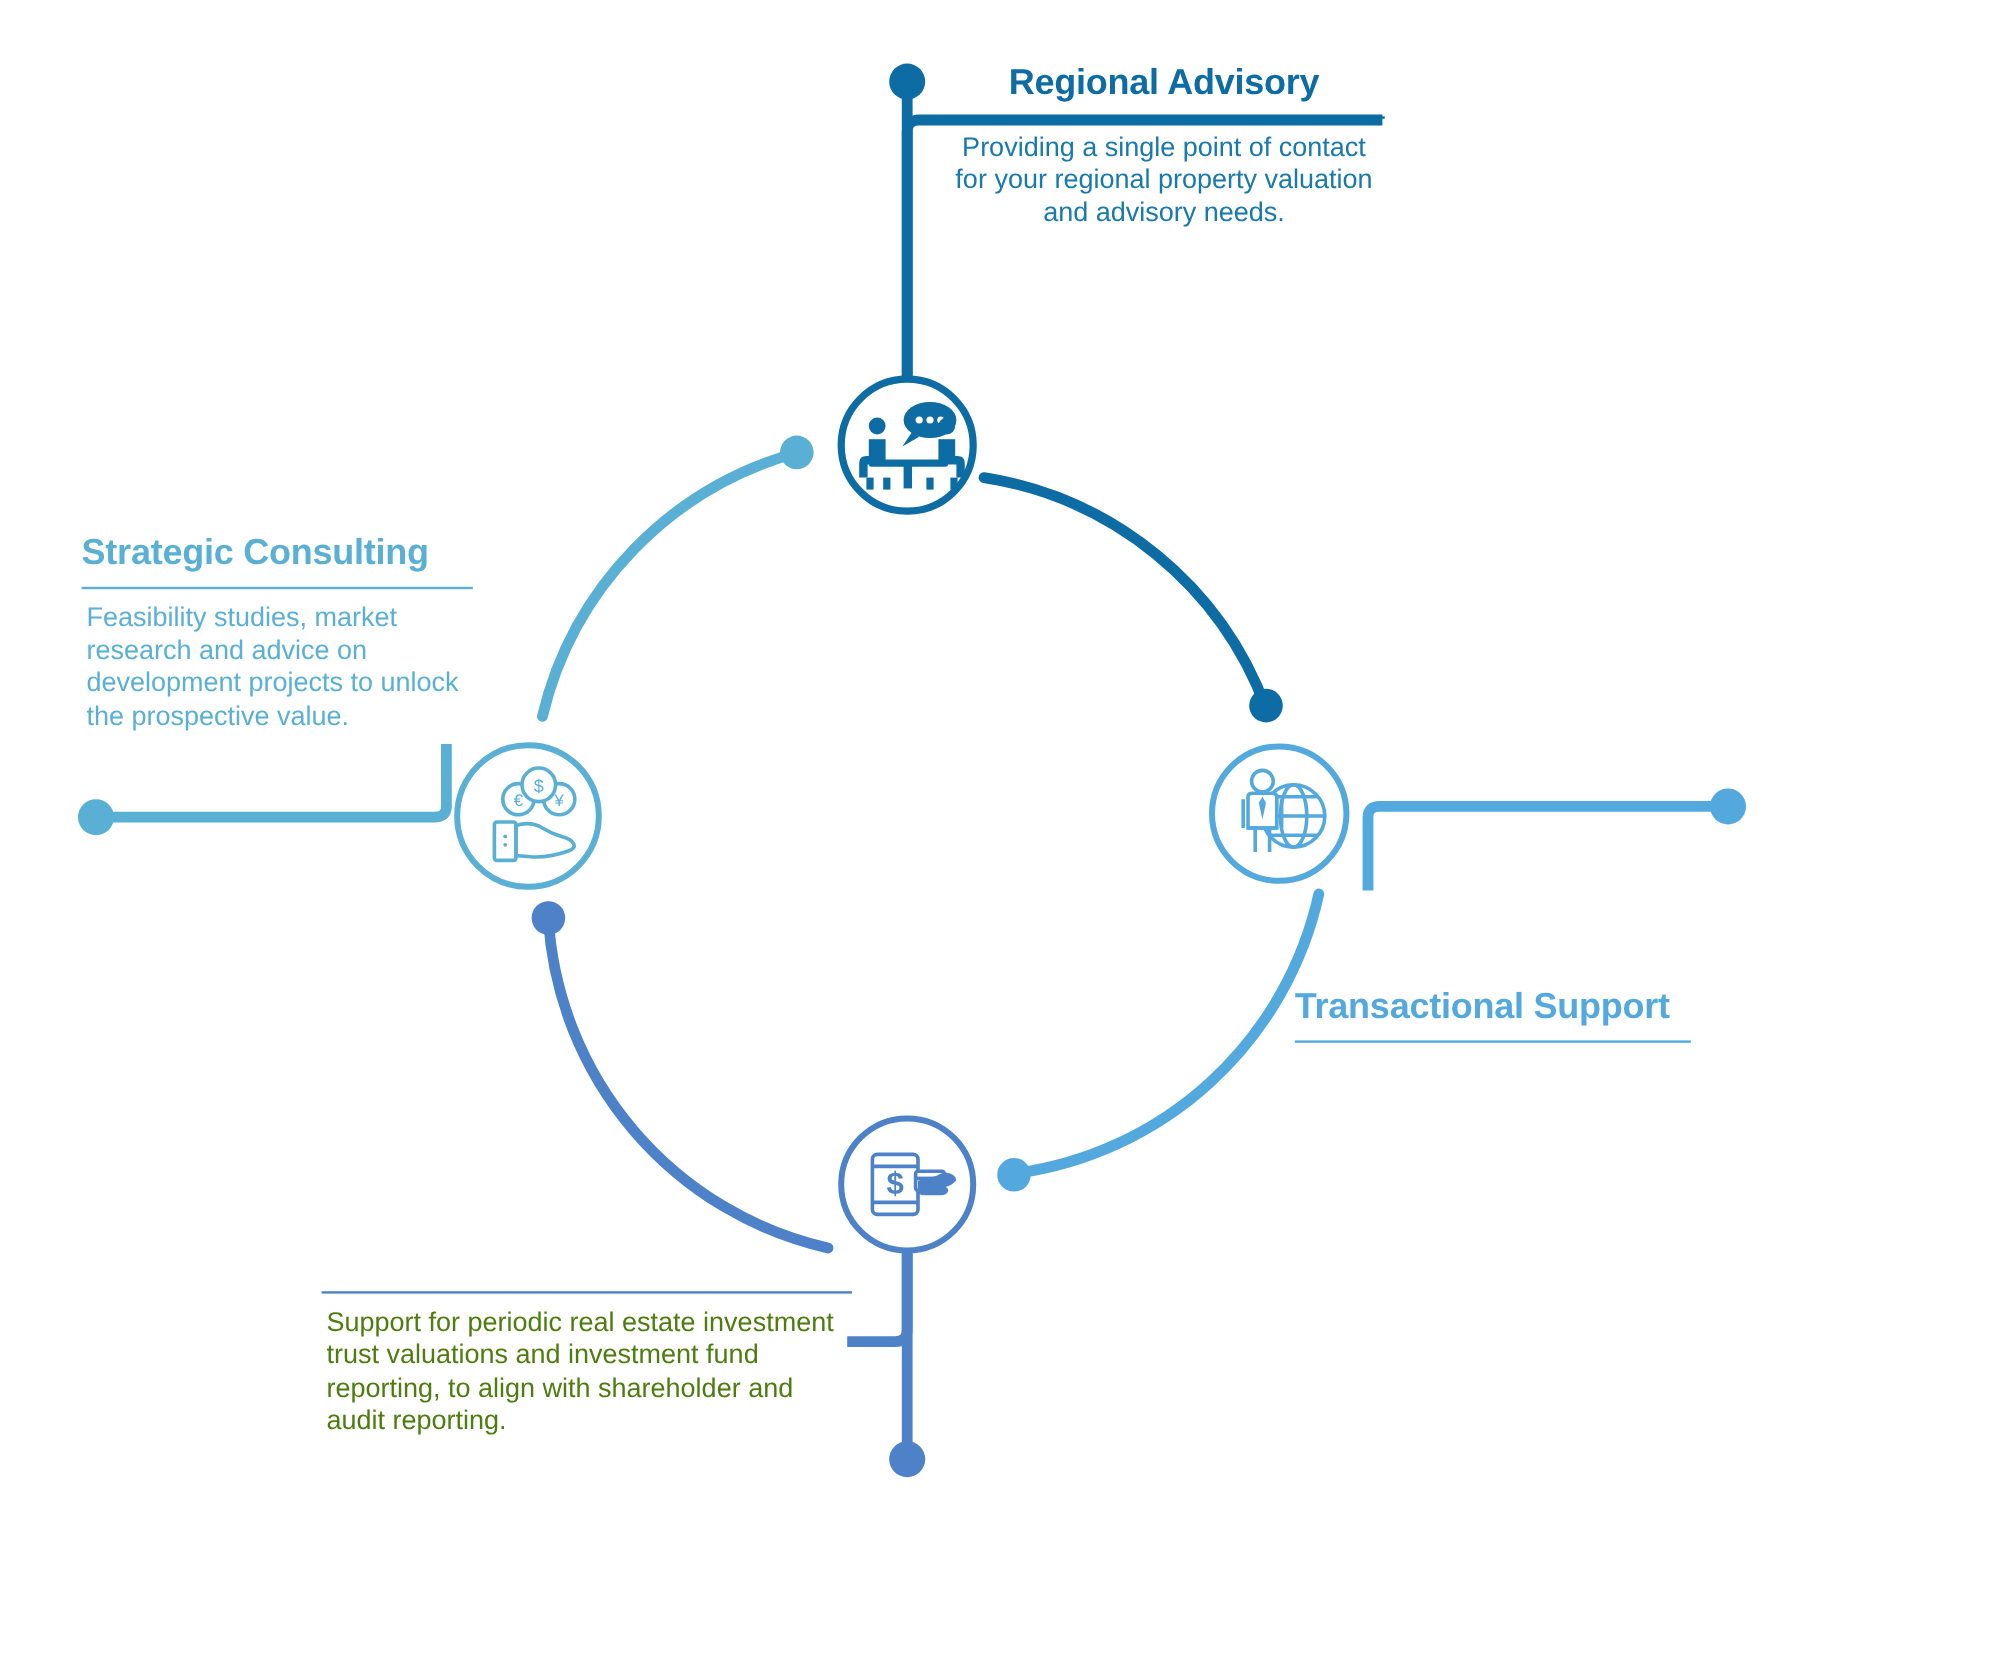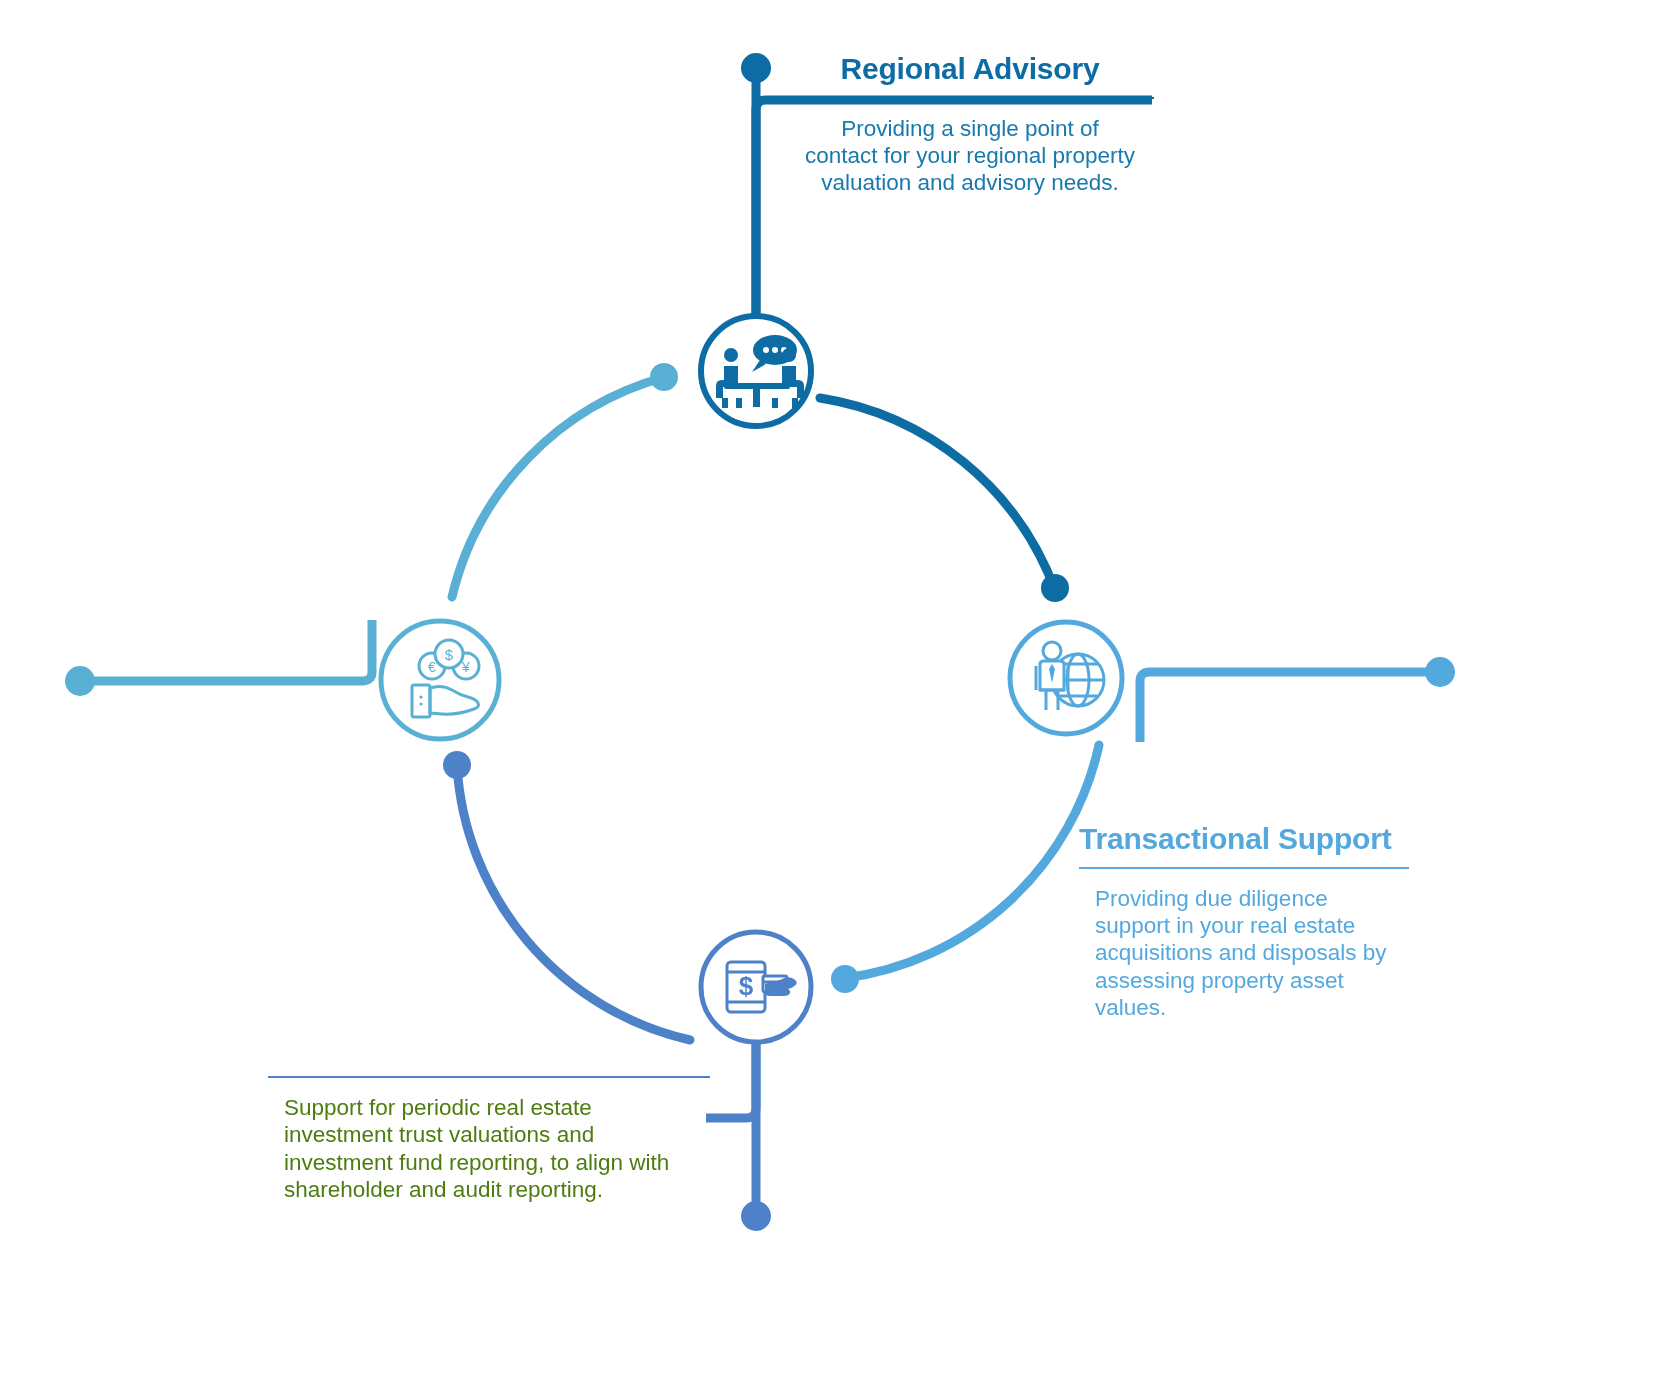--- a/index.html
+++ b/index.html
@@ -42,21 +42,21 @@
   }
   .block .rule {
     height: 2px;
     margin-top: 11px;
     margin-bottom: 10px;
     width: 100%;
   }
   .block .desc {
     font-size: 22.5px;
     line-height: 1.22;
-    margin: 16px;
+    margin: 4px;
   }
 
   
   #block-regional-advisory {
     left: 786px;
     top: 52px;
     width: 368px;
     text-align: center;
   }
   #block-regional-advisory .title { color: #0d6ca3; }
@@ -226,25 +226,29 @@
       </g>
     </g>
   </svg>
 
   <div class="block" id="block-regional-advisory">
     <h2 class="title">Regional Advisory</h2>
     <div class="rule"></div>
     <p class="desc">Providing a single point of contact for your regional property valuation and advisory needs.</p>
   </div>
 
+  <div class="block" id="block-strategic-consulting">
+    <h2 class="title">Strategic Consulting</h2>
+    <div class="rule"></div>
+    <p class="desc">Feasibility studies, market research and advice on development projects to unlock the prospective value.</p>
+  </div>
 
   <div class="block" id="block-transactional-support">
     <h2 class="title">Transactional Support</h2>
     <div class="rule"></div>
-    <p class="desc">Providing due diligence support in your real estate acquisitions and disposals by assessing property asset values.</p>
   </div>
 
   <div class="block" id="block-investment-funds">
     <div class="rule"></div>
     <p class="desc">Support for periodic real estate investment trust valuations and investment fund reporting, to align with shareholder and audit reporting.</p>
   </div>
 
 </div>
 
 </body></html>

